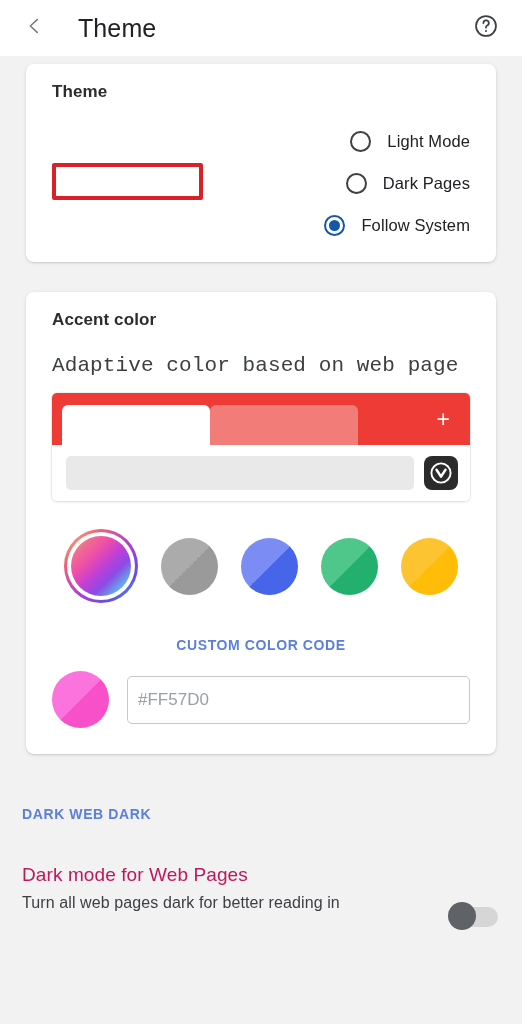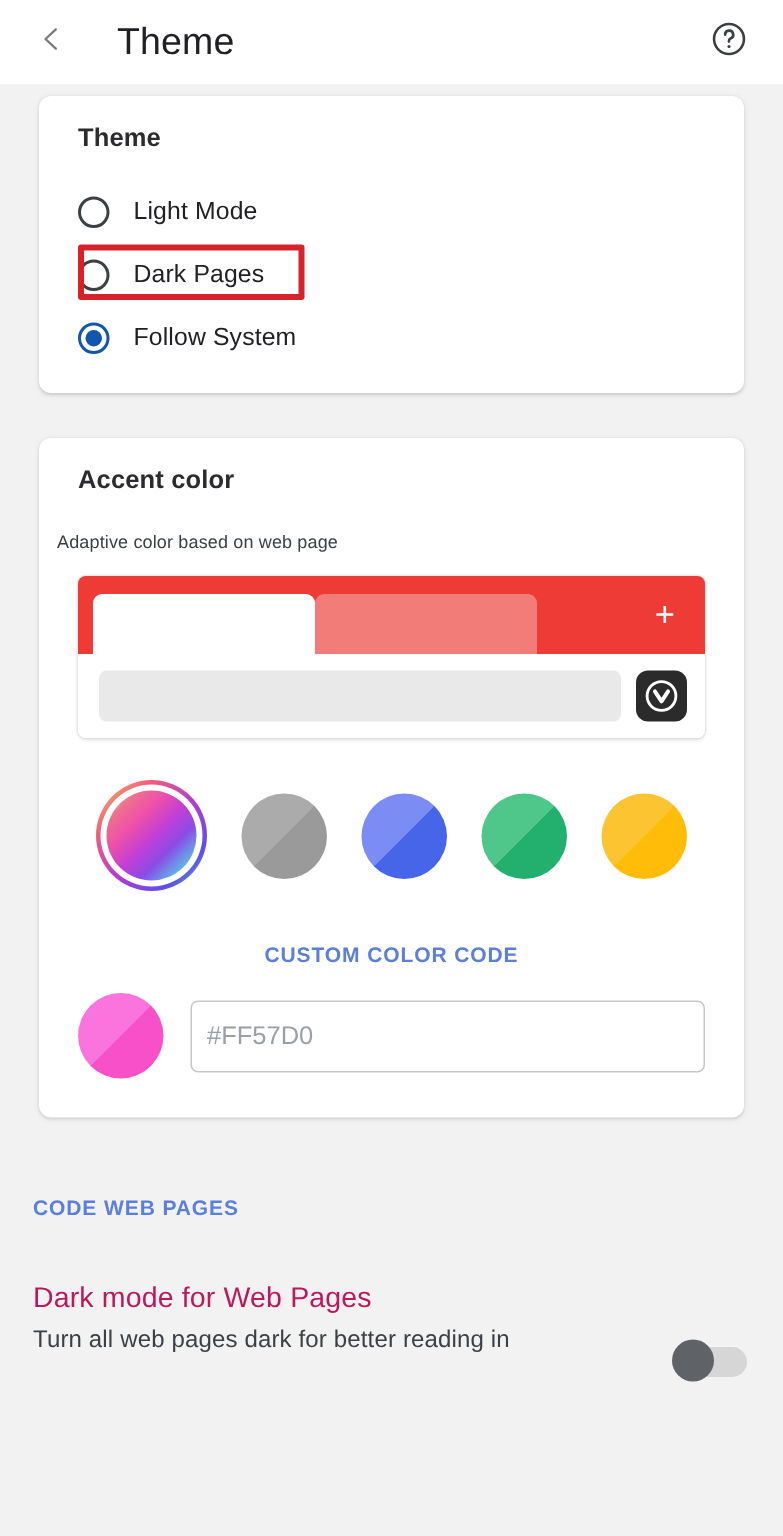--- a/index.html
+++ b/index.html
@@ -92,20 +92,21 @@
 
   
   .radio-list { margin-top: 18px; }
 
   .radio-row {
     display: flex;
     align-items: center;
     height: 42px;
     padding: 0 26px;
     position: relative;
+    justify-content: flex-end;
   }
   .radio-mark {
     width: 21px;
     height: 21px;
     border-radius: 50%;
     border: 2px solid #3c4043;
     flex: 0 0 auto;
     position: relative;
     background: transparent;
   }
@@ -136,25 +137,26 @@
     pointer-events: none;
     z-index: 10;
   }
 
   
   .card-accent {
     margin-top: 30px;
     padding: 18px 0 26px 0;
   }
   .accent-sub {
-    font-size: 12px;
+    font-size: 21px;
     color: #3c4043;
-    padding: 0 12px;
+    padding: 0 26px;
     margin-top: 24px;
     letter-spacing: .1px;
+    font-family: Liberation Mono, monospace;
   }
 
   
   .preview {
     margin: 16px 26px 0 26px;
     background: #ffffff;
     border-radius: 5px;
     box-shadow: 0 0 0 1px rgba(0,0,0,.05), 0 1px 3px rgba(0,0,0,.10);
     overflow: hidden;
   }
@@ -450,21 +452,21 @@
       </div>
 
       <div class="custom-label">CUSTOM COLOR CODE</div>
 
       <div class="custom-row">
         <div class="custom-swatch" style="background:linear-gradient(135deg,#fb73dc 0%,#fb73dc 50%,#f850c8 50%,#f850c8 100%);"></div>
         <input class="custom-input" type="text" placeholder="#FF57D0" style="">
       </div>
     </div>
 
-    <div class="section-label">CODE WEB PAGES</div>
+    <div class="section-label">DARK WEB DARK</div>
 
     <div class="pref-row">
       <div class="pref-text">
         <div class="pref-title">Dark mode for Web Pages</div>
         <div class="pref-desc">Turn all web pages dark for better reading in</div>
       </div>
       <div class="toggle">
         <span class="toggle-track"></span>
         <span class="toggle-thumb"></span>
       </div>

